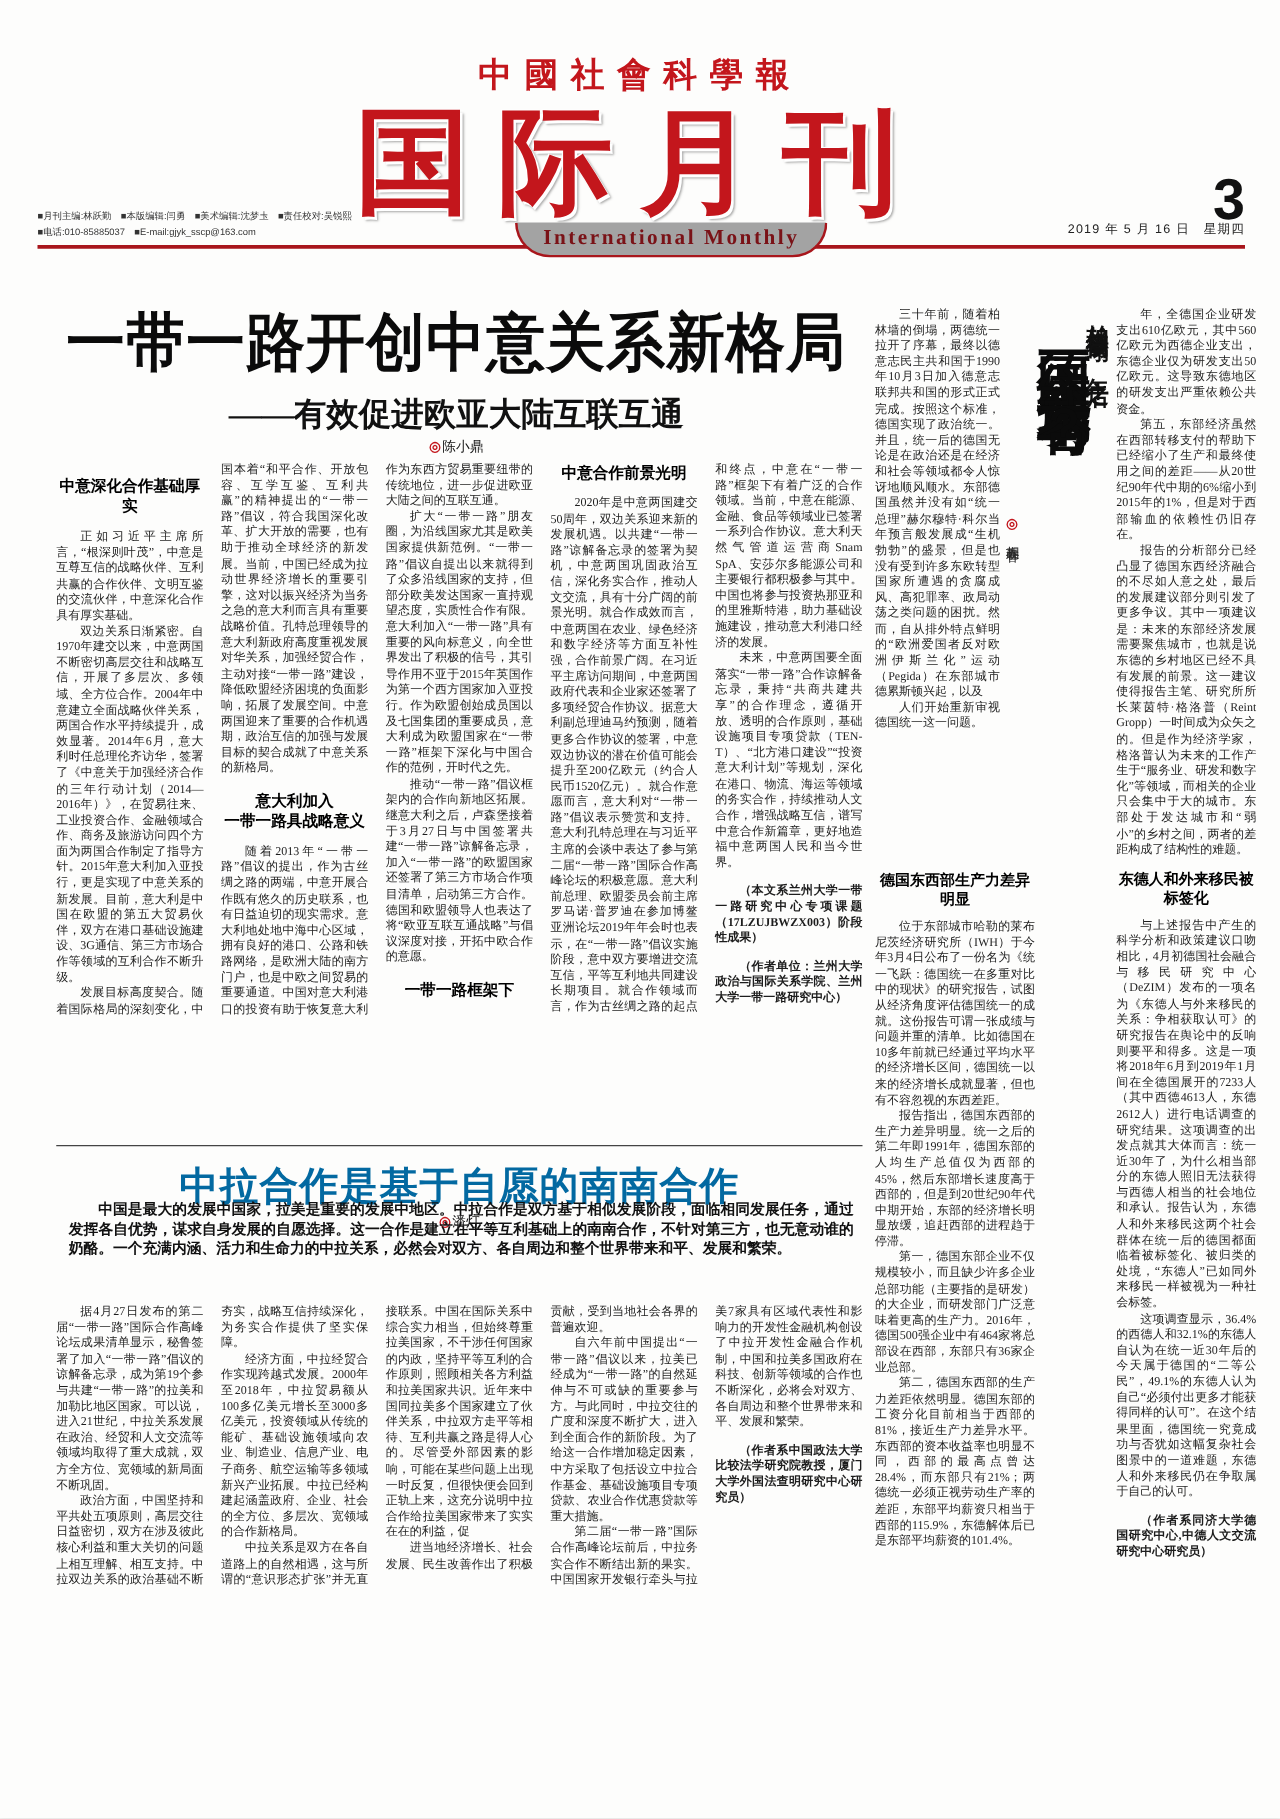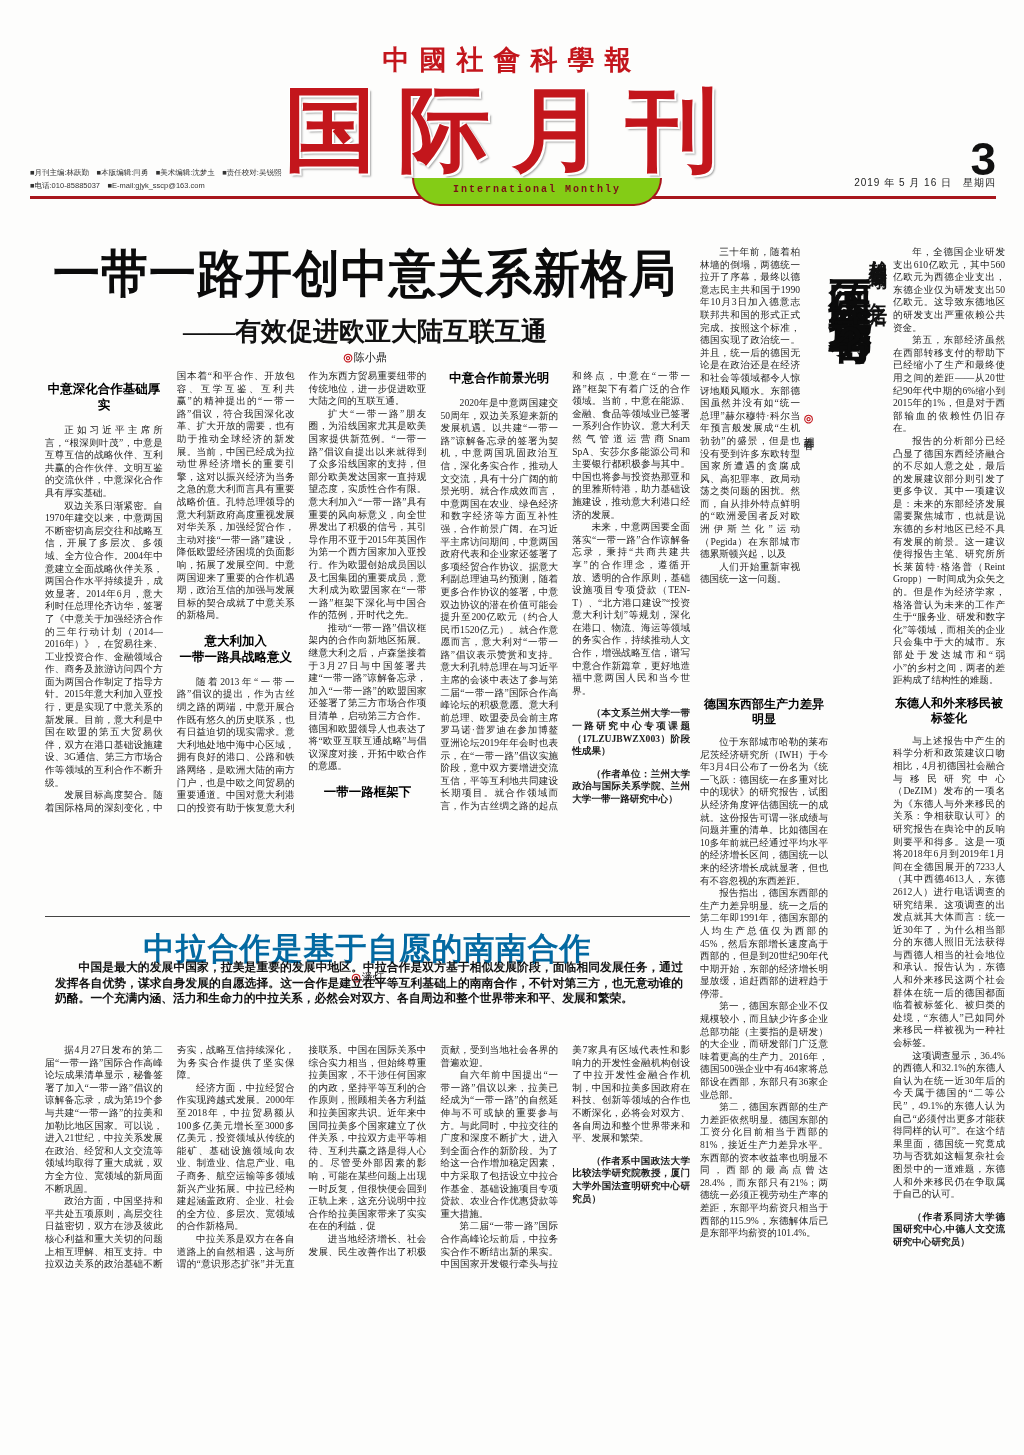--- a/index.html
+++ b/index.html
@@ -18,22 +18,22 @@
                   text-shadow:2px 2px 0 #fff,-1px -1px 0 #fff,3px 3px 2px rgba(0,0,0,.35);}
   #page-number{position:absolute;right:28px;top:136px;font-size:46px;font-weight:bold;
                font-family:"Liberation Sans",sans-serif;color:#111;line-height:1;}
   #date-line{position:absolute;right:28px;top:176px;font-size:10px;color:#222;
              font-family:"Liberation Sans",sans-serif;letter-spacing:1px;}
   .red-rule{position:absolute;top:196px;height:3px;background:#a8161c;}
   #rule-left{left:30px;width:395px;}
   #rule-right{left:645px;right:28px;}
   #intl-banner{position:absolute;left:412px;top:178px;width:246px;height:26px;
                border:2px solid #a8161c;border-top:none;border-radius:0 0 28px 28px;
-               background:#84cc16;text-align:center;font-family:Liberation Mono, monospace;
-               font-weight:bold;font-size:10px;color:#7a1217;line-height:24px;letter-spacing:2px;}
+               background:#a3a3a3;text-align:center;font-family:Liberation Serif, serif;
+               font-weight:bold;font-size:17px;color:#7a1217;line-height:24px;letter-spacing:2px;}
   
   #lead-headline{position:absolute;left:40px;top:248px;width:650px;text-align:center;
                  font-family:"Liberation Sans","DejaVu Sans",sans-serif;font-weight:900;
                  font-size:47px;line-height:1.1;color:#0b0b0b;letter-spacing:1px;
                  transform:scaleY(1.08);white-space:nowrap;}
   #lead-subtitle{position:absolute;left:40px;top:314px;width:650px;text-align:center;
                  font-weight:bold;font-size:26px;color:#111;font-family:"Liberation Serif",serif;}
   .byline{font-size:11px;color:#111;font-family:"Liberation Sans",sans-serif;}
   #lead-byline{position:absolute;left:40px;top:350px;width:650px;text-align:center;}
   .b-dot{color:#c3161c;font-weight:bold;margin-right:1px;}

